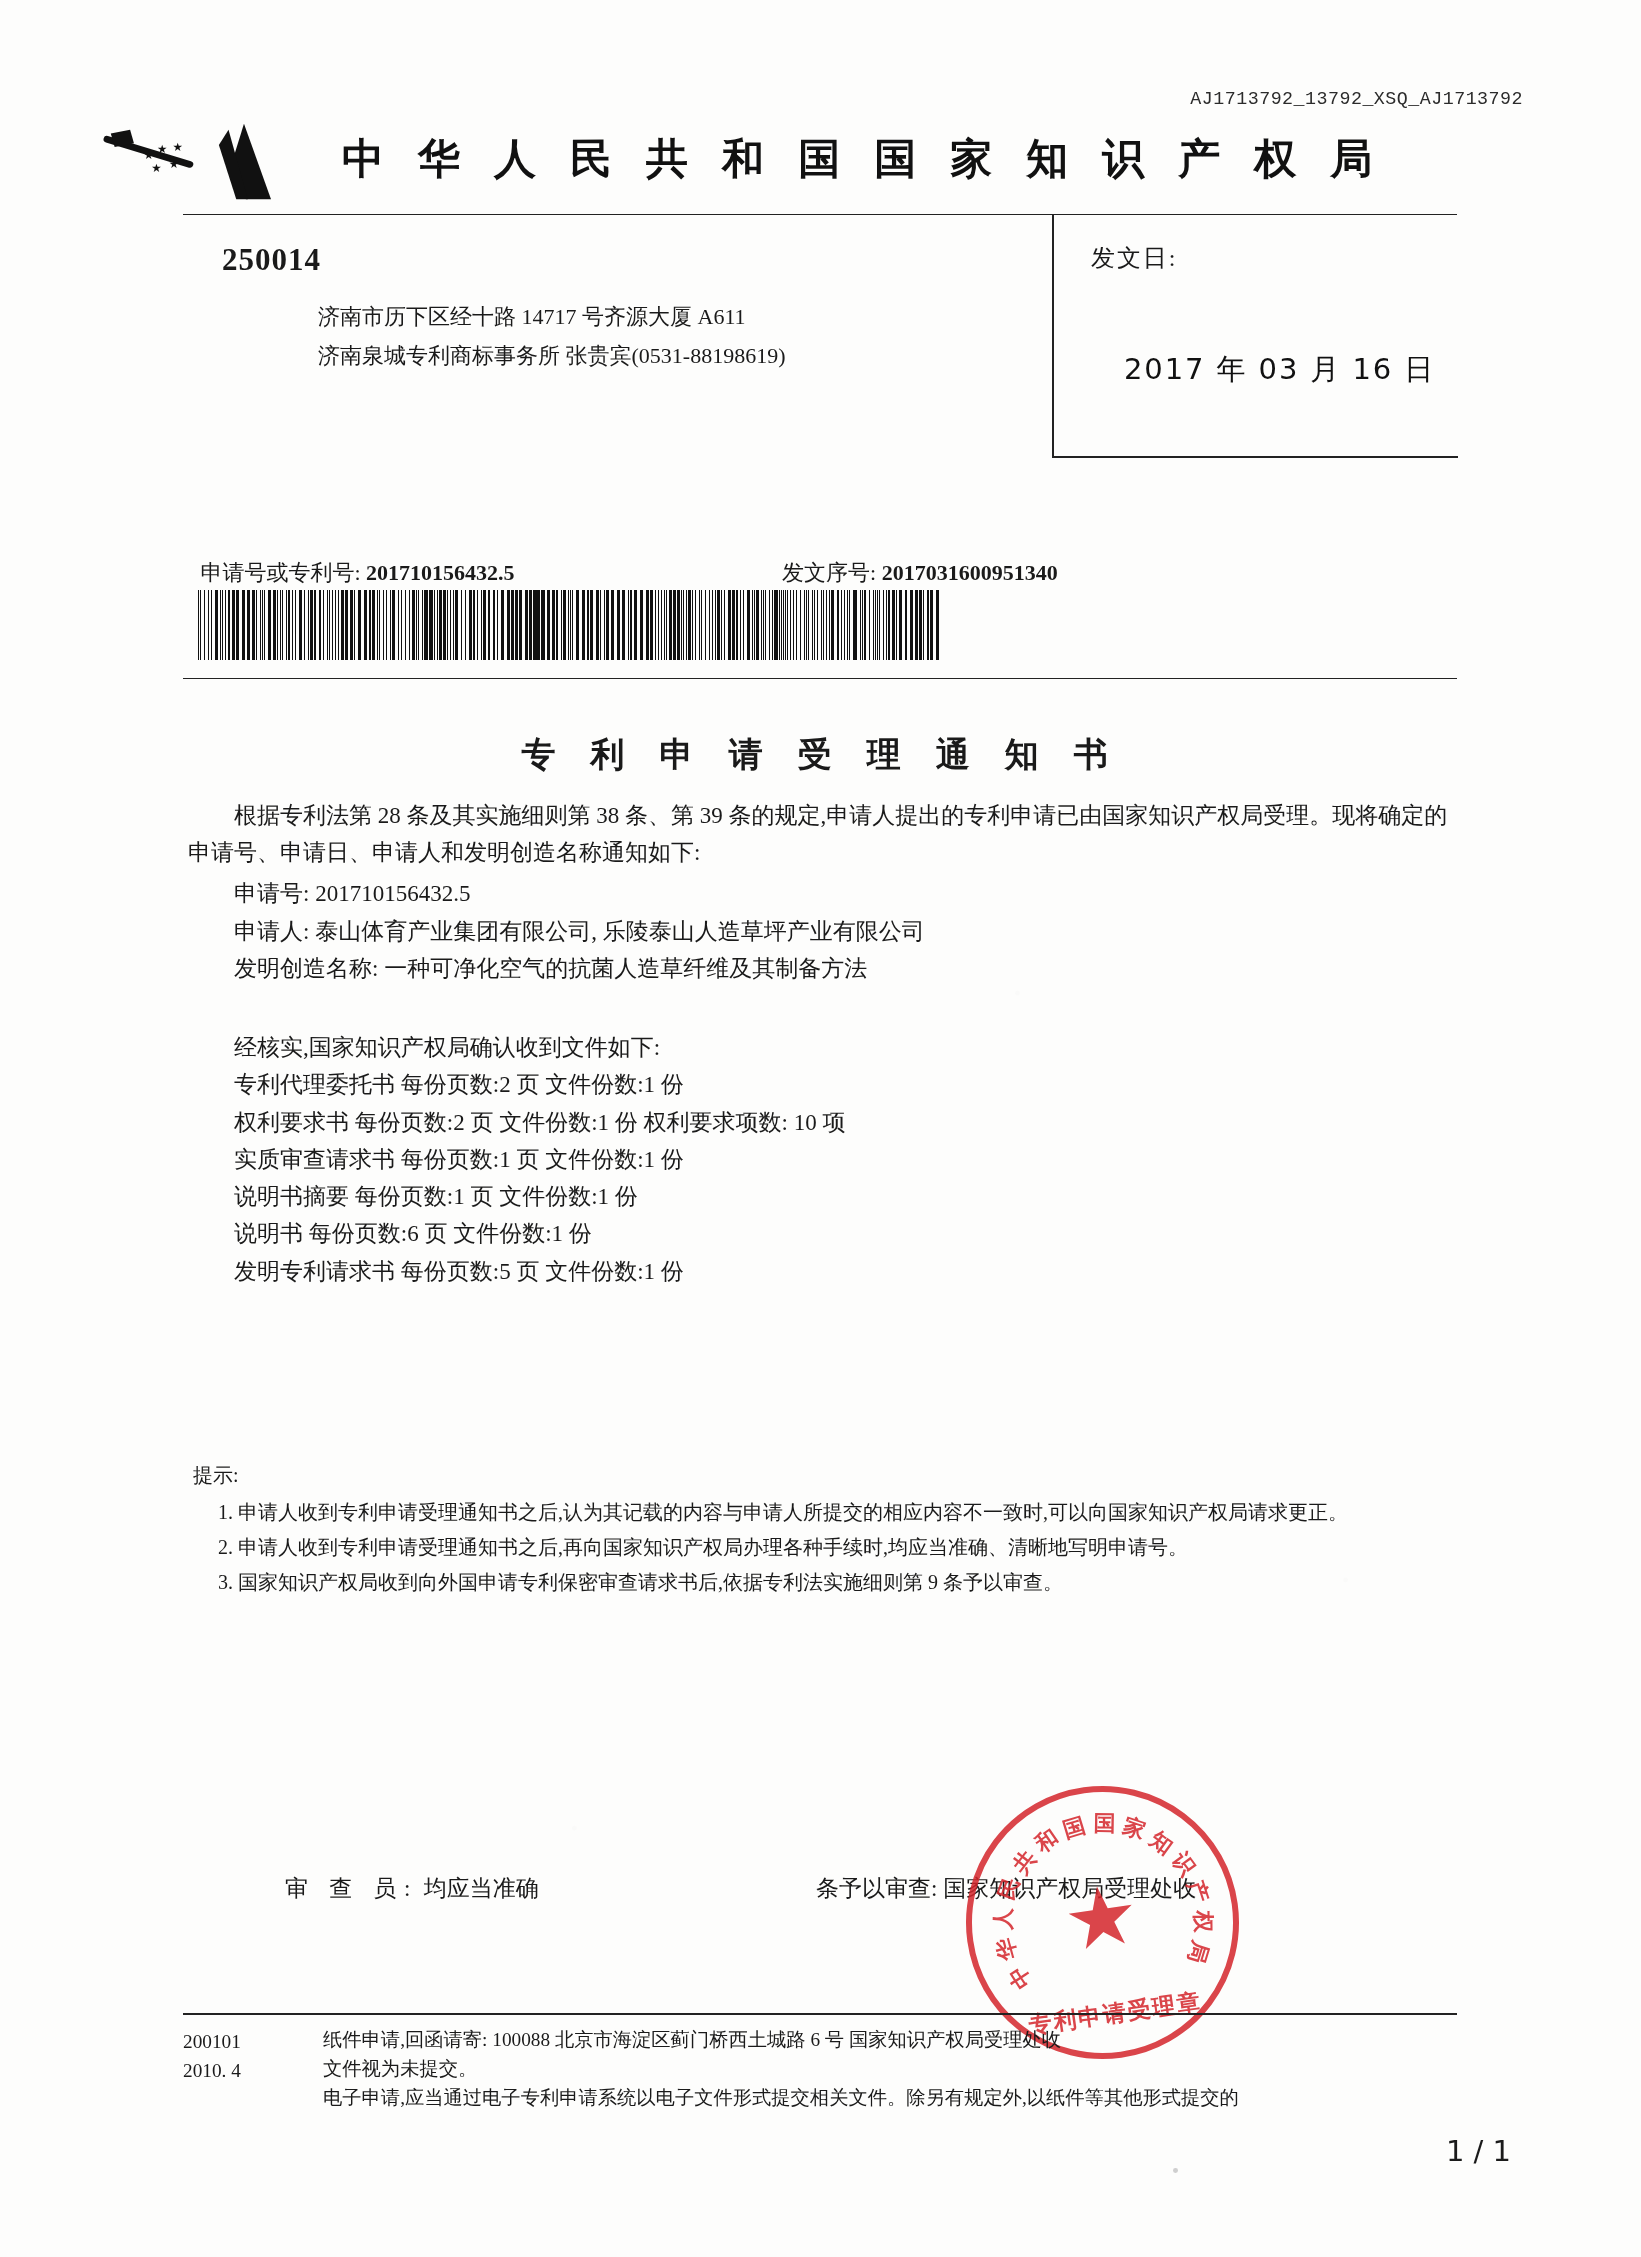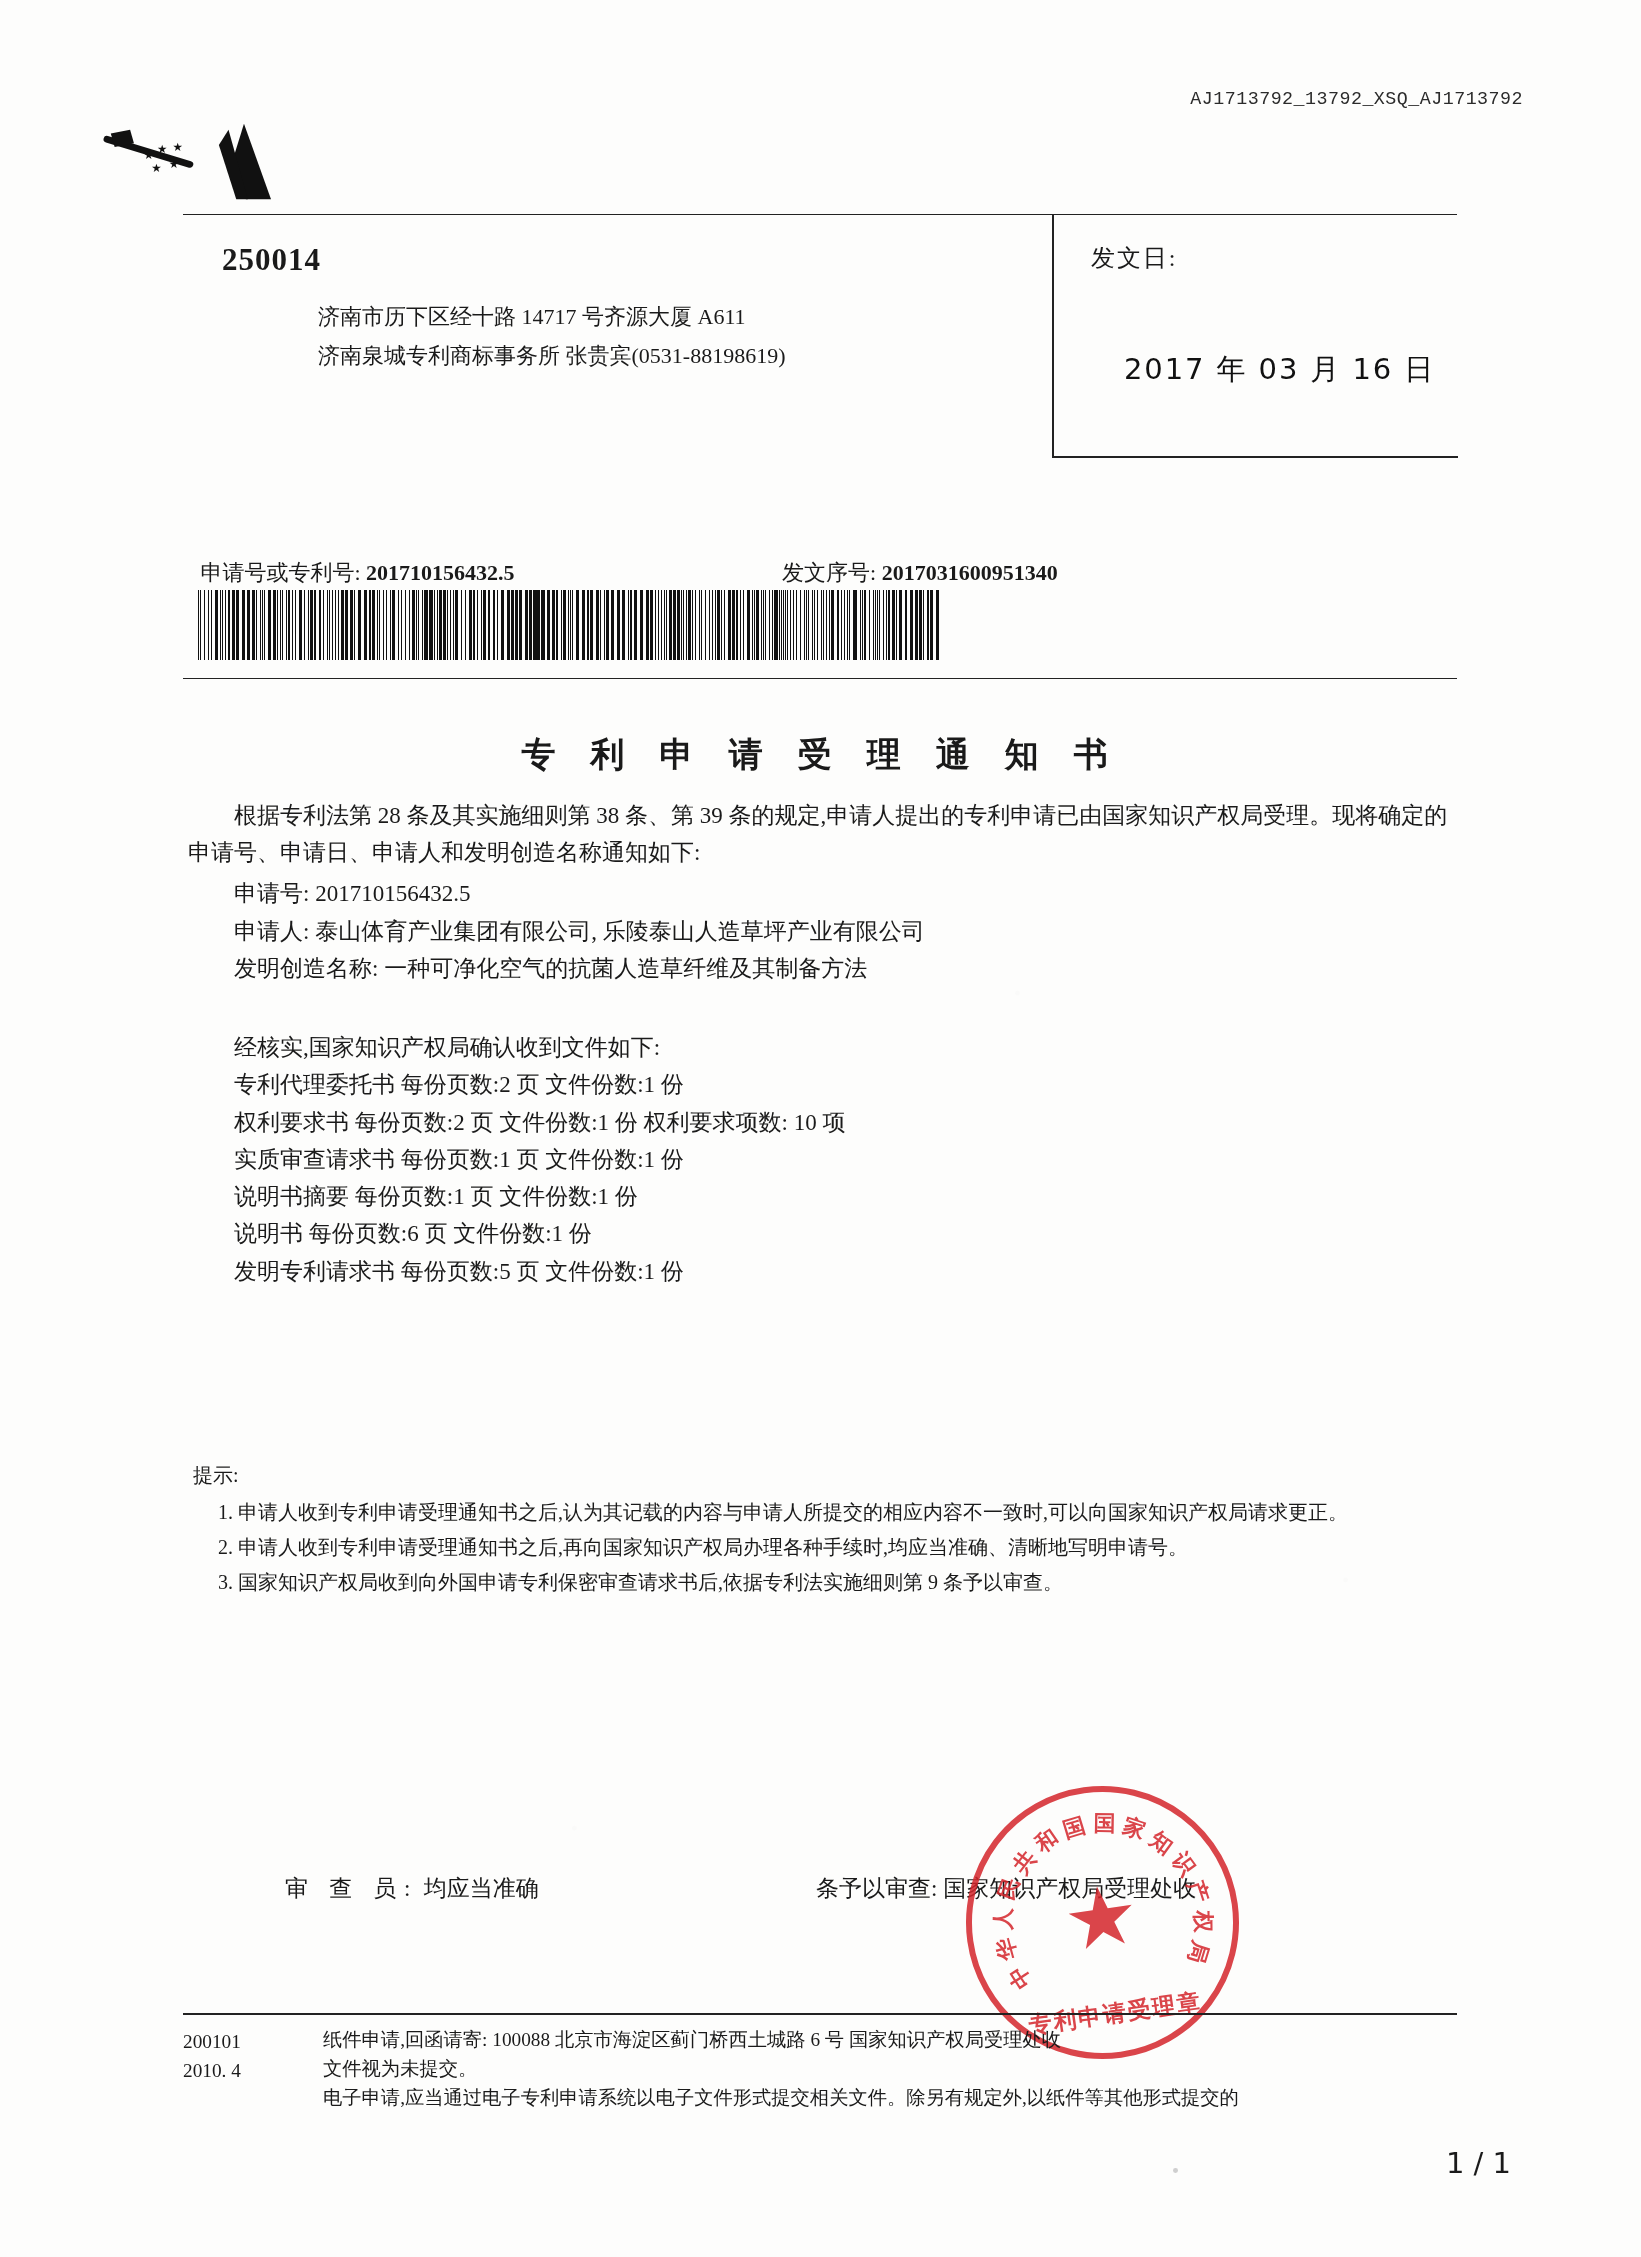--- a/index.html
+++ b/index.html
@@ -192,21 +192,20 @@
     font-size:19.3px; line-height:1.5;
   }
   .fcodes { position:absolute; left:0; top:1.9px; width:145px; }
   .fcodes div { font-family:"Liberation Serif", serif; }
   .ftext { position:absolute; left:140px; top:0; width:1139px; }
   .ftext div { margin:0; }
   .pageno {
     position:absolute; right:130px; top:2134px;
     font-size:29px;
     font-family:"DejaVu Sans", sans-serif;
-    margin-top:12px;
   }
   .fold-dot {
     position:absolute; left:1173px; top:2168px; width:4.8px; height:4.8px;
     background:#cfcfcf; border-radius:50%;
   }
 </style>
 </head>
 <body>
 
 <div class="page">
@@ -223,20 +222,21 @@
         <path d="M10 14 L30 10 L34 24 L14 28 Z" fill="#111"></path>
         <g fill="#111">
           <text x="44" y="40" font-size="12" font-family="DejaVu Sans, sans-serif">★</text>
           <text x="58" y="34" font-size="12" font-family="DejaVu Sans, sans-serif">★</text>
           <text x="74" y="32" font-size="12" font-family="DejaVu Sans, sans-serif">★</text>
           <text x="52" y="54" font-size="12" font-family="DejaVu Sans, sans-serif">★</text>
           <text x="70" y="50" font-size="12" font-family="DejaVu Sans, sans-serif">★</text>
         </g>
       </svg>
     </div>
+    <div class="org-title">中 华 人 民 共 和 国 国 家 知 识 产 权 局</div>
   </div>
 
   <div class="hdr-box">
     <div class="vline"></div>
     <div class="hline-mid"></div>
 
     <div class="postcode">250014</div>
     <div class="addr-line1">济南市历下区经十路 14717 号齐源大厦 A611</div>
     <div class="addr-line2">济南泉城专利商标事务所  张贵宾(0531-88198619)</div>
 

